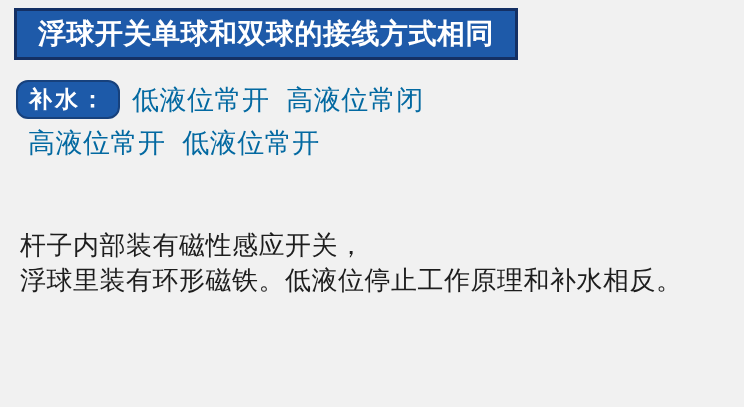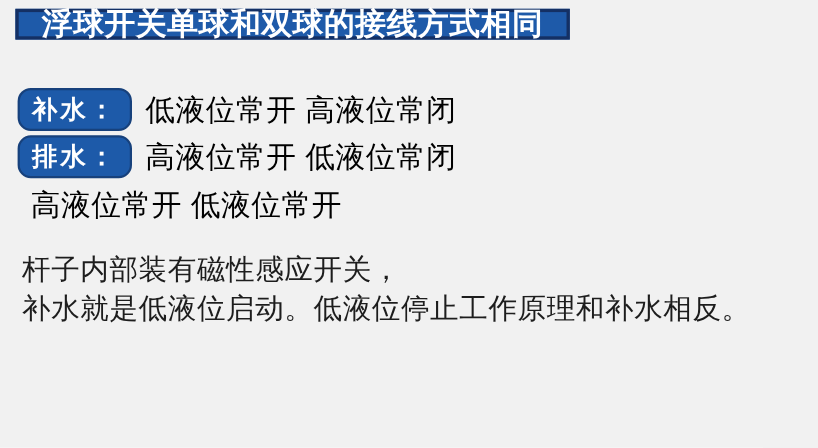--- a/index.html
+++ b/index.html
@@ -12,21 +12,21 @@
     height: 407px;
     background: #f1f1f1;
     overflow: hidden;
     font-family: "Liberation Sans", "DejaVu Sans", sans-serif;
   }
   .banner {
     position: absolute;
     left: 14px;
     top: 8px;
     width: 504px;
-    height: 28px;
+    height: 52px;
     box-sizing: border-box;
     background: #1e5aa9;
     border: 3px solid #143064;
     display: flex;
     align-items: center;
     justify-content: center;
   }
   .banner-title {
     color: #ffffff;
     font-size: 28px;
@@ -59,23 +59,24 @@
     justify-content: center;
     color: #ffffff;
     font-size: 23px;
     font-weight: bold;
     letter-spacing: 3px;
     flex: 0 0 auto;
   }
   .rule-text {
     margin-left: 12px;
     font-size: 27px;
-    color: #000000;
+    color: #0369a1;
     white-space: nowrap;
     letter-spacing: 0.5px;
+    font-family: Liberation Mono, monospace;
   }
   .description {
     position: absolute;
     left: 20px;
     top: 228px;
     font-size: 26px;
     line-height: 35px;
     color: #1d1d1d;
   }
   .description-line {
@@ -91,26 +92,22 @@
   <div class="banner">
     <span class="banner-title">浮球开关单球和双球的接线方式相同</span>
   </div>
 
   <div class="rules">
     <div class="rule-row">
       <span class="rule-badge">补水：</span>
       <span class="rule-text">低液位常开 高液位常闭</span>
     </div>
     <div class="rule-row">
-      <span class="rule-badge">排水：</span>
-      <span class="rule-text">高液位常开 低液位常闭</span>
-    </div>
-    <div class="rule-row">
       <span class="rule-text">高液位常开 低液位常开</span>
     </div>
   </div>
 
   <div class="description">
     <div class="description-line">杆子内部装有磁性感应开关，</div>
-    <div class="description-line">补水就是低液位启动。低液位停止工作原理和补水相反。</div>
+    <div class="description-line">浮球里装有环形磁铁。低液位停止工作原理和补水相反。</div>
   </div>
 
 </div>
 
 </body></html>

